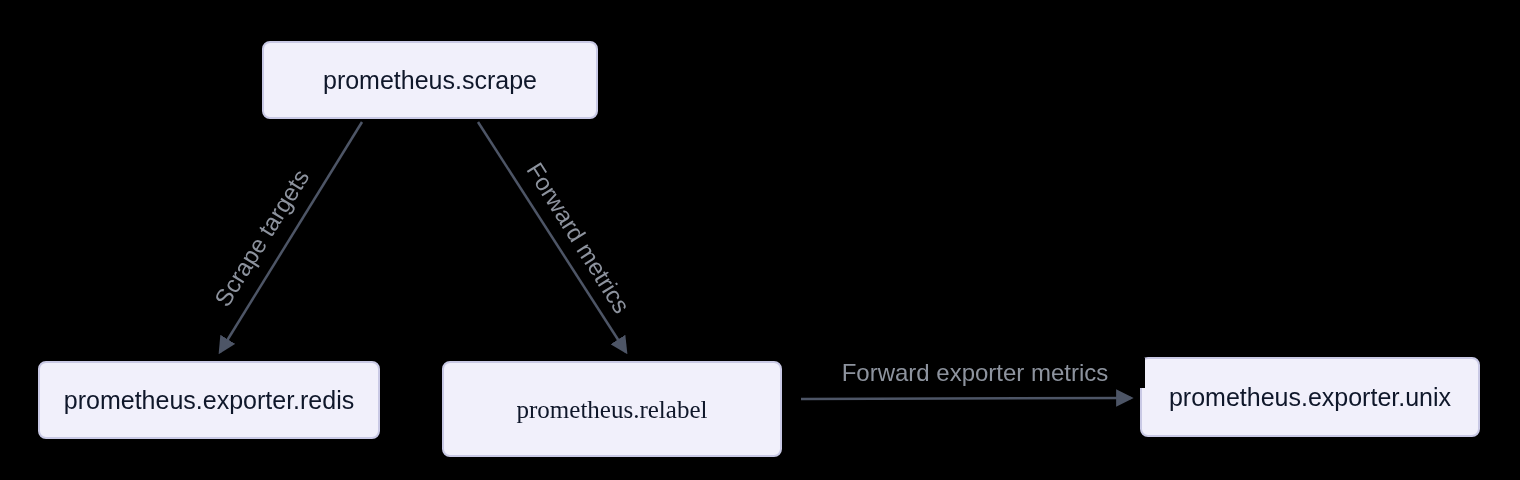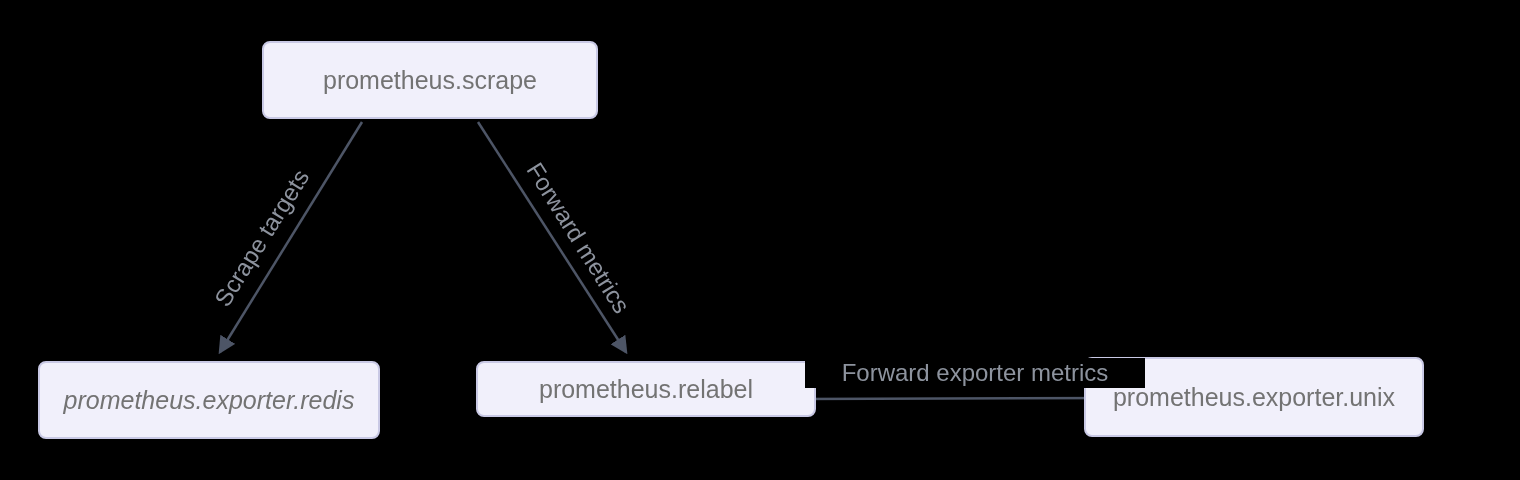--- a/index.html
+++ b/index.html
@@ -24,29 +24,29 @@
   }
   .node {
     position: absolute;
     box-sizing: border-box;
     background: #f1f0fb;
     border: 2px solid #c9c9e5;
     border-radius: 8px;
     display: flex;
     align-items: center;
     justify-content: center;
-    color: #737373;
+    color: #0f172a;
     font-size: 25px;
     line-height: 1;
     white-space: nowrap;
   }
   .node-scrape  { left: 262px;  top: 41px;  width: 336px; height: 78px; }
-  .node-redis   { left: 38px;   top: 361px; width: 342px; height: 78px; font-style: italic; }
-  .node-relabel { left: 476px;  top: 361px; width: 340px; height: 56px; }
-  .node-unix    { left: 1084px; top: 357px; width: 340px; height: 80px; }
+  .node-redis   { left: 38px;   top: 361px; width: 342px; height: 78px; }
+  .node-relabel { left: 442px;  top: 361px; width: 340px; height: 96px; font-family: Liberation Serif, serif; }
+  .node-unix    { left: 1140px; top: 357px; width: 340px; height: 80px; }
 
   .edge-label {
     position: absolute;
     color: #8d939e;
     font-size: 24px;
     line-height: 30px;
     text-align: center;
     white-space: nowrap;
     background: #000000;
   }

